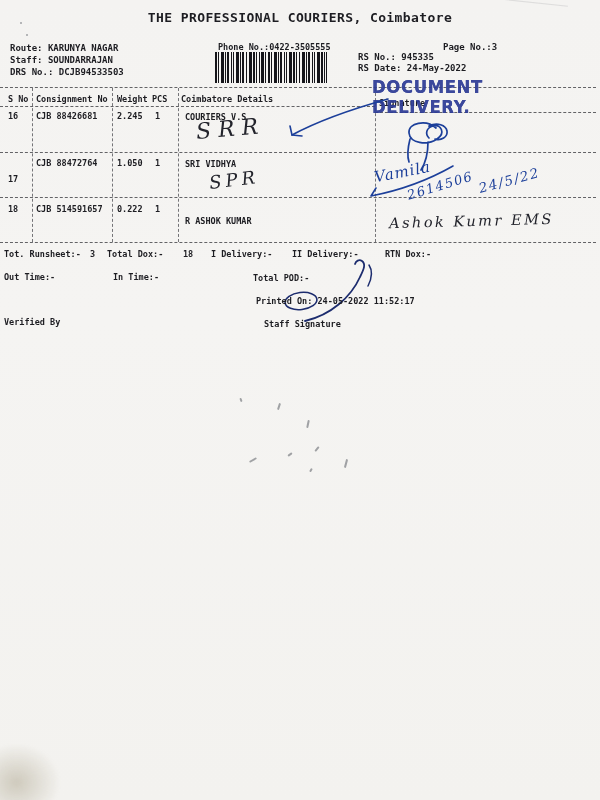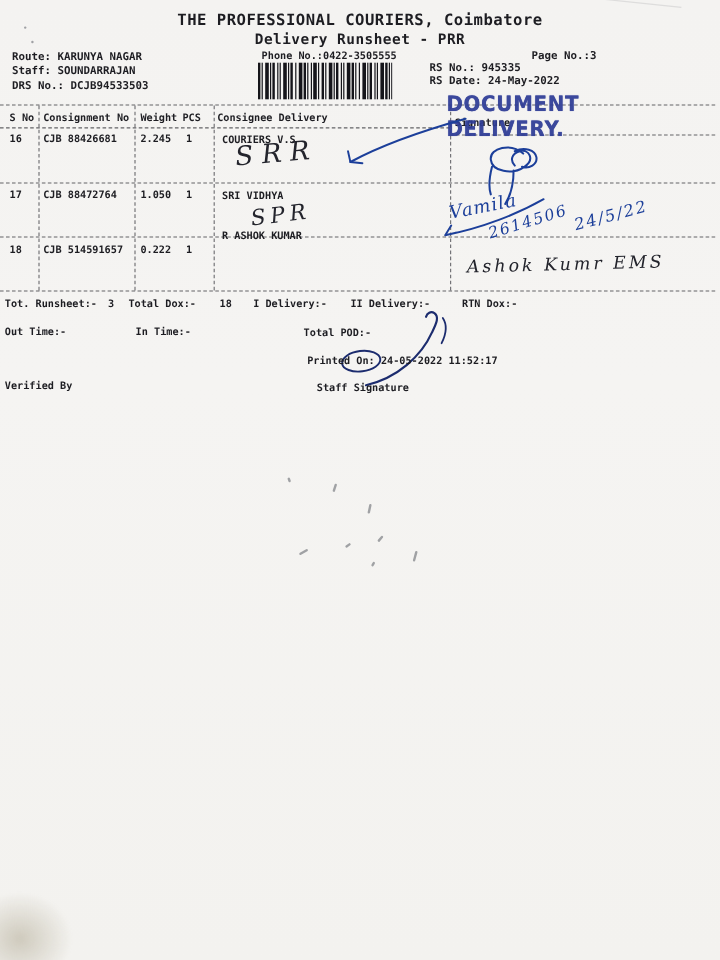--- a/index.html
+++ b/index.html
@@ -43,21 +43,20 @@
   }
   .scratch{position:absolute;left:498px;top:2px;width:70px;height:1px;
     background:#9a9aa0;opacity:.25;transform:rotate(6deg);}
 </style>
 </head>
 <body>
 
 <div class="page">
 
   <div class="abs print t11 center" style="top:10px">THE PROFESSIONAL COURIERS, Coimbatore</div>
-  <div class="abs print t12 center" style="top:26px">Delivery Runsheet - PRR</div>
   <div class="abs print t85" style="left:218px;top:42px">Phone No.:0422-3505555</div>
 
   <div class="abs print t9" style="left:10px;top:43px">Route: KARUNYA NAGAR</div>
   <div class="abs print t9" style="left:10px;top:55px">Staff: SOUNDARRAJAN</div>
   <div class="abs print t9" style="left:10px;top:67px">DRS No.: DCJB94533503</div>
 
   <div class="abs print t9" style="left:443px;top:42px">Page No.:3</div>
   <div class="abs print t9" style="left:358px;top:52px">RS No.: 945335</div>
   <div class="abs print t9" style="left:358px;top:63px">RS Date: 24-May-2022</div>
 
@@ -112,45 +111,45 @@
 
   <div class="vline" style="left:32px;top:88px;height:154px"></div>
   <div class="vline" style="left:112px;top:88px;height:154px"></div>
   <div class="vline" style="left:178px;top:88px;height:154px"></div>
   <div class="vline" style="left:375px;top:88px;height:154px"></div>
 
   <div class="abs print t85" style="left:8px;top:94px">S No</div>
   <div class="abs print t85" style="left:36px;top:94px">Consignment No</div>
   <div class="abs print t85" style="left:117px;top:94px">Weight</div>
   <div class="abs print t85" style="left:152px;top:94px">PCS</div>
-  <div class="abs print t85" style="left:181px;top:94px">Consignee Delivery</div>
+  <div class="abs print t85" style="left:181px;top:94px">Coimbatore Details</div>
   <div class="abs print t85" style="left:379px;top:98px">Signature</div>
 
   <div class="stamp">DOCUMENT DELIVERY.</div>
 
   <div>
     <span class="abs print t85" style="left:8px;top:111px">16</span>
     <span class="abs print t85" style="left:36px;top:111px">CJB 88426681</span>
     <span class="abs print t85" style="left:117px;top:111px">2.245</span>
     <span class="abs print t85" style="left:155px;top:111px">1</span>
     <span class="abs print t85" style="left:185px;top:112px">COURIERS V.S</span>
   </div>
   <div>
-    <span class="abs print t85" style="left:8px;top:158px">17</span>
+    <span class="abs print t85" style="left:8px;top:174px">17</span>
     <span class="abs print t85" style="left:36px;top:158px">CJB 88472764</span>
     <span class="abs print t85" style="left:117px;top:158px">1.050</span>
     <span class="abs print t85" style="left:155px;top:158px">1</span>
     <span class="abs print t85" style="left:185px;top:159px">SRI VIDHYA</span>
   </div>
   <div>
     <span class="abs print t85" style="left:8px;top:204px">18</span>
     <span class="abs print t85" style="left:36px;top:204px">CJB 514591657</span>
     <span class="abs print t85" style="left:117px;top:204px">0.222</span>
     <span class="abs print t85" style="left:155px;top:204px">1</span>
-    <span class="abs print t85" style="left:185px;top:192px">R ASHOK KUMAR</span>
+    <span class="abs print t85" style="left:185px;top:216px">R ASHOK KUMAR</span>
   </div>
 
   <div class="hand ink-dark" style="left:196px;top:116px;font-size:22px;letter-spacing:7px;transform:rotate(-5deg)">SRR</div>
   <div class="hand ink-dark" style="left:209px;top:169px;font-size:18px;letter-spacing:4px;transform:rotate(-7deg)">SPR</div>
 
   <div class="hand ink-blue" style="left:374px;top:163px;font-size:15px;letter-spacing:1px;transform:rotate(-11deg)">Vamila</div>
   <div class="hand ink-blue" style="left:406px;top:178px;font-size:13px;letter-spacing:1.5px;transform:rotate(-17deg)">2614506</div>
   <div class="hand ink-blue" style="left:478px;top:172px;font-size:13.5px;letter-spacing:1.5px;transform:rotate(-15deg)">24/5/22</div>
 
   <div class="hand ink-dark" style="left:389px;top:213px;font-size:14.5px;letter-spacing:2.5px;transform:rotate(-1.5deg)">Ashok Kumr EMS</div>

